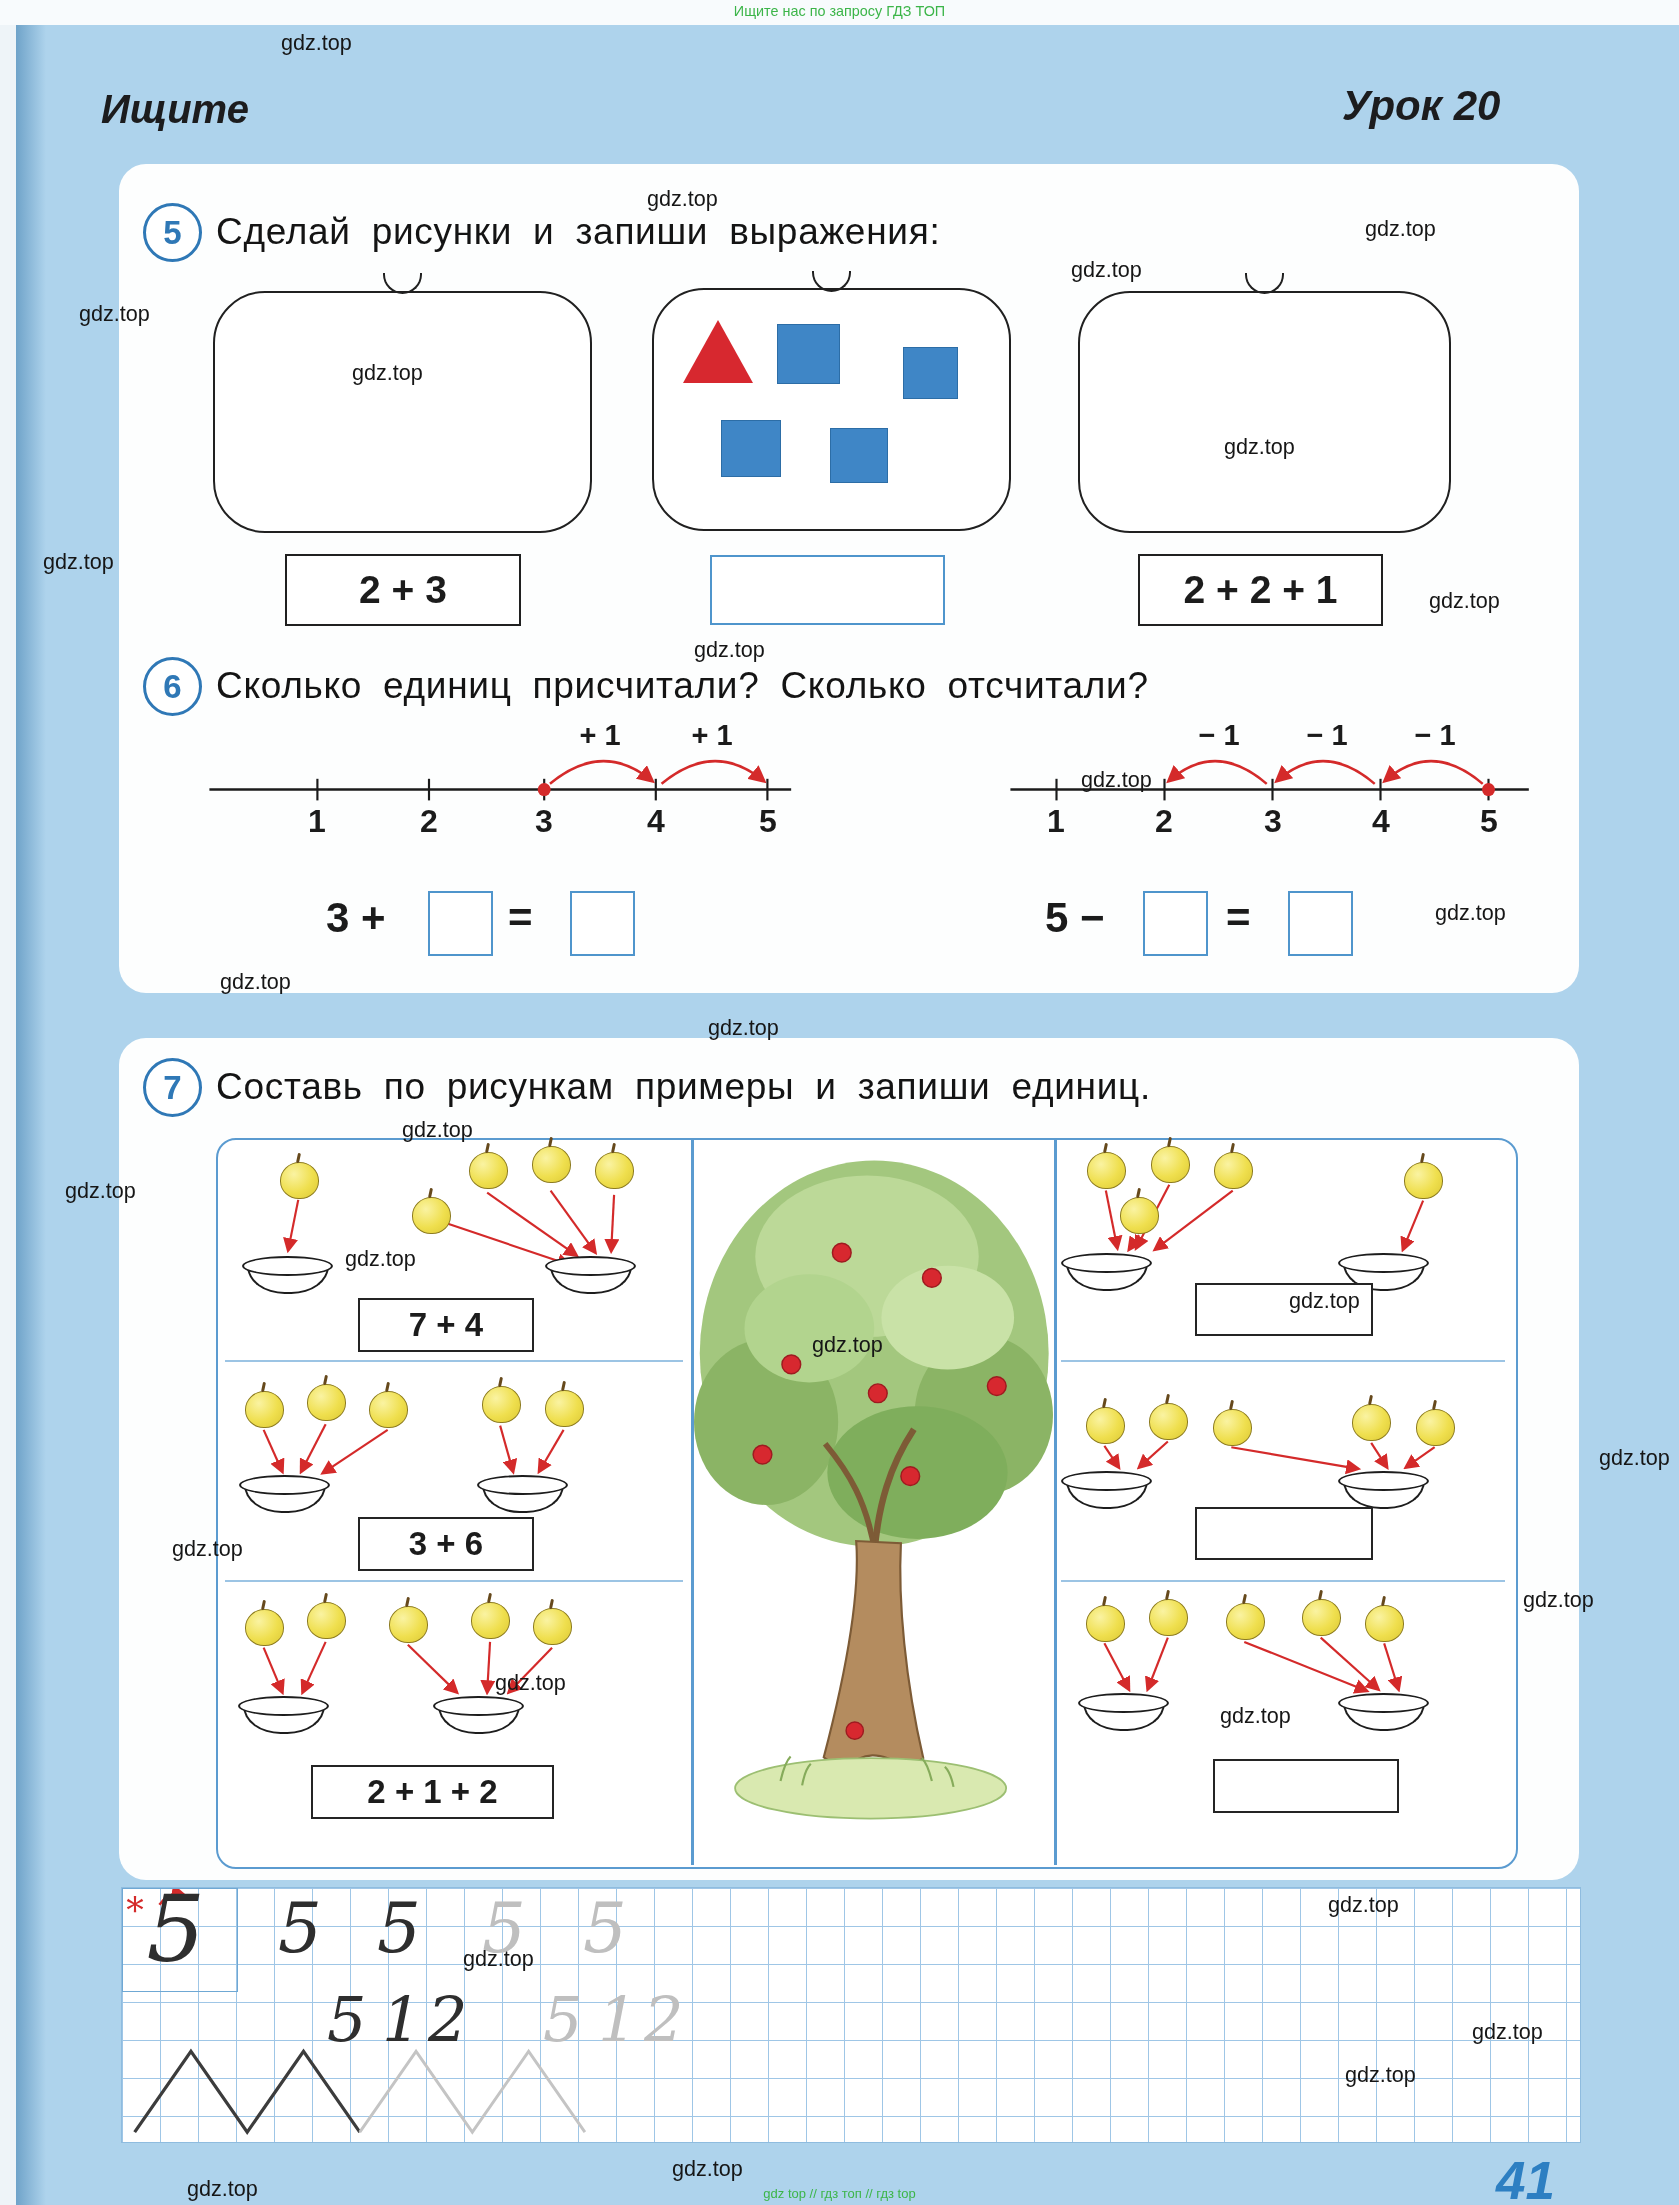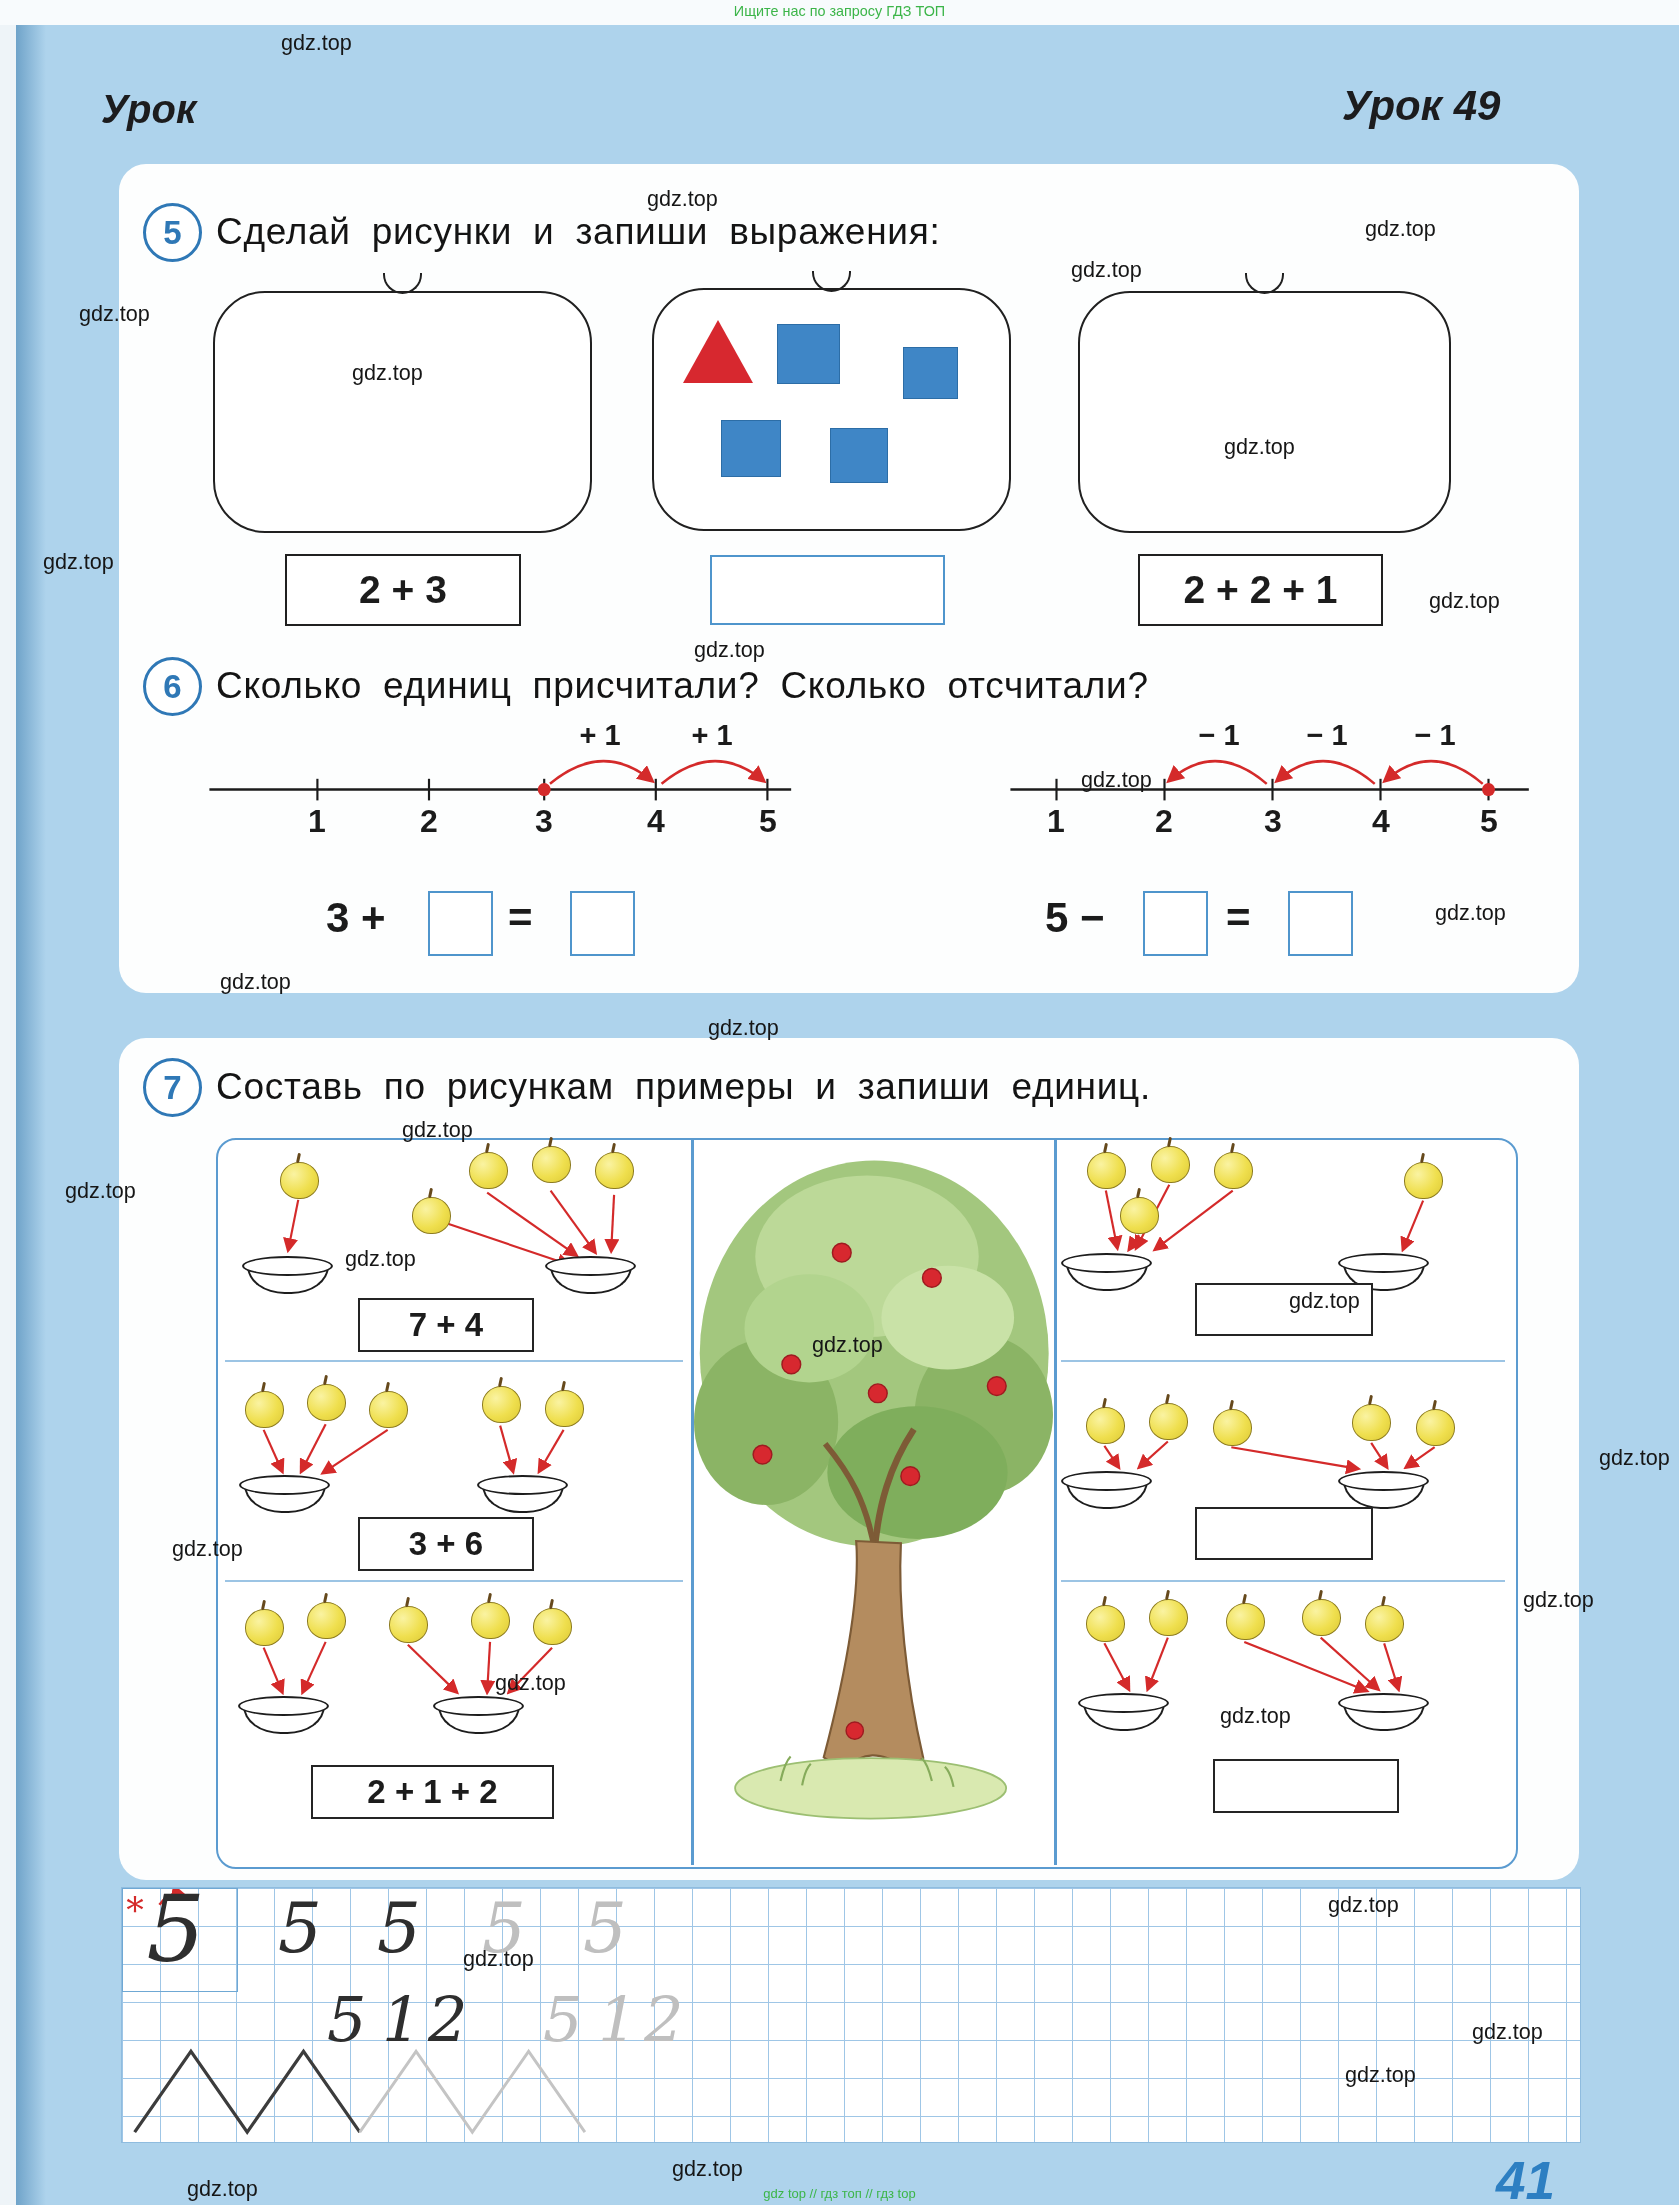--- a/index.html
+++ b/index.html
@@ -52,22 +52,22 @@
         </marker>
   </defs>
     </svg>
 
   <div class="edge" style="left:0;top:0;width:16px;height:2205px;background:#eef4f8"></div>
   <div class="edge" style="left:16px;top:0;width:30px;height:2205px;background:linear-gradient(to right,#6fa3c9,#aed3ec)"></div>
   <div class="edge" style="left:0;top:0;width:1679px;height:24.5px;background:#f8fbfd"></div>
 
   <div class="green-note" style="top:2.9px">Ищите нас по запросу ГДЗ ТОП</div>
 
-  <div class="hdr" style="left:101px;top:87px;font-size:40px">Урок</div>
-  <div class="hdr" style="left:1342px;top:82px;font-size:42px">Урок 49</div>
+  <div class="hdr" style="left:101px;top:87px;font-size:40px">Ищите</div>
+  <div class="hdr" style="left:1342px;top:82px;font-size:42px">Урок 20</div>
 
   <div class="panel" style="left:119px;top:164px;width:1460px;height:829px"></div>
   <div class="panel" style="left:119px;top:1038px;width:1460px;height:842px"></div>
 
   <div>
     <div class="tasknum" style="left:143px;top:203px">5</div>
     <div class="task-title" style="left:216px;top:211px">Сделай рисунки и запиши выражения:</div>
 
     <div class="bag" style="left:213px;top:291px;width:375px;height:238px"></div>
     <div class="bag-handle" style="left:383px;top:273px"></div>

